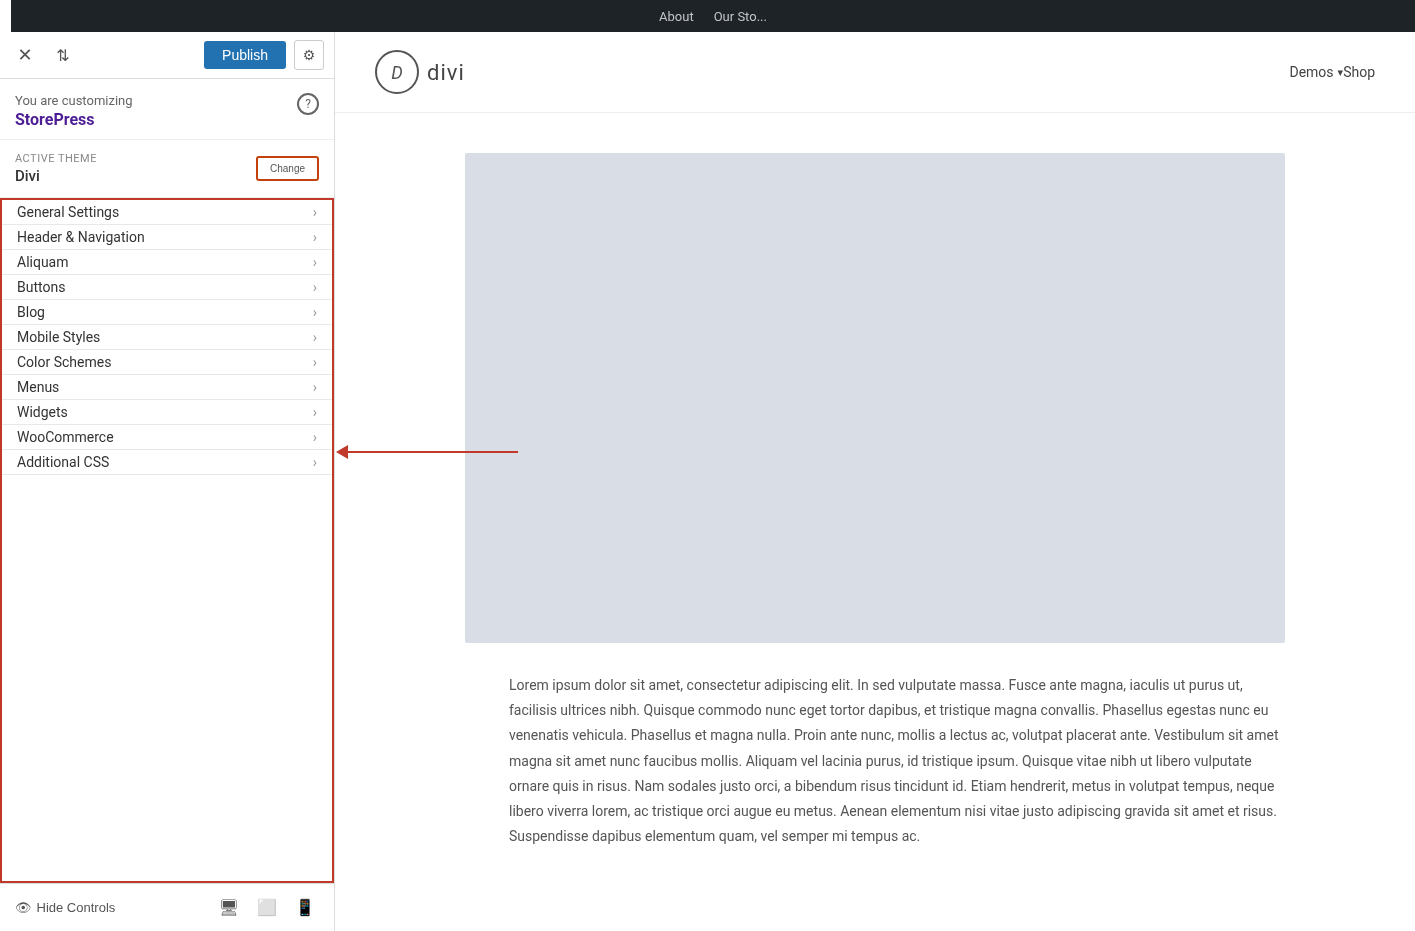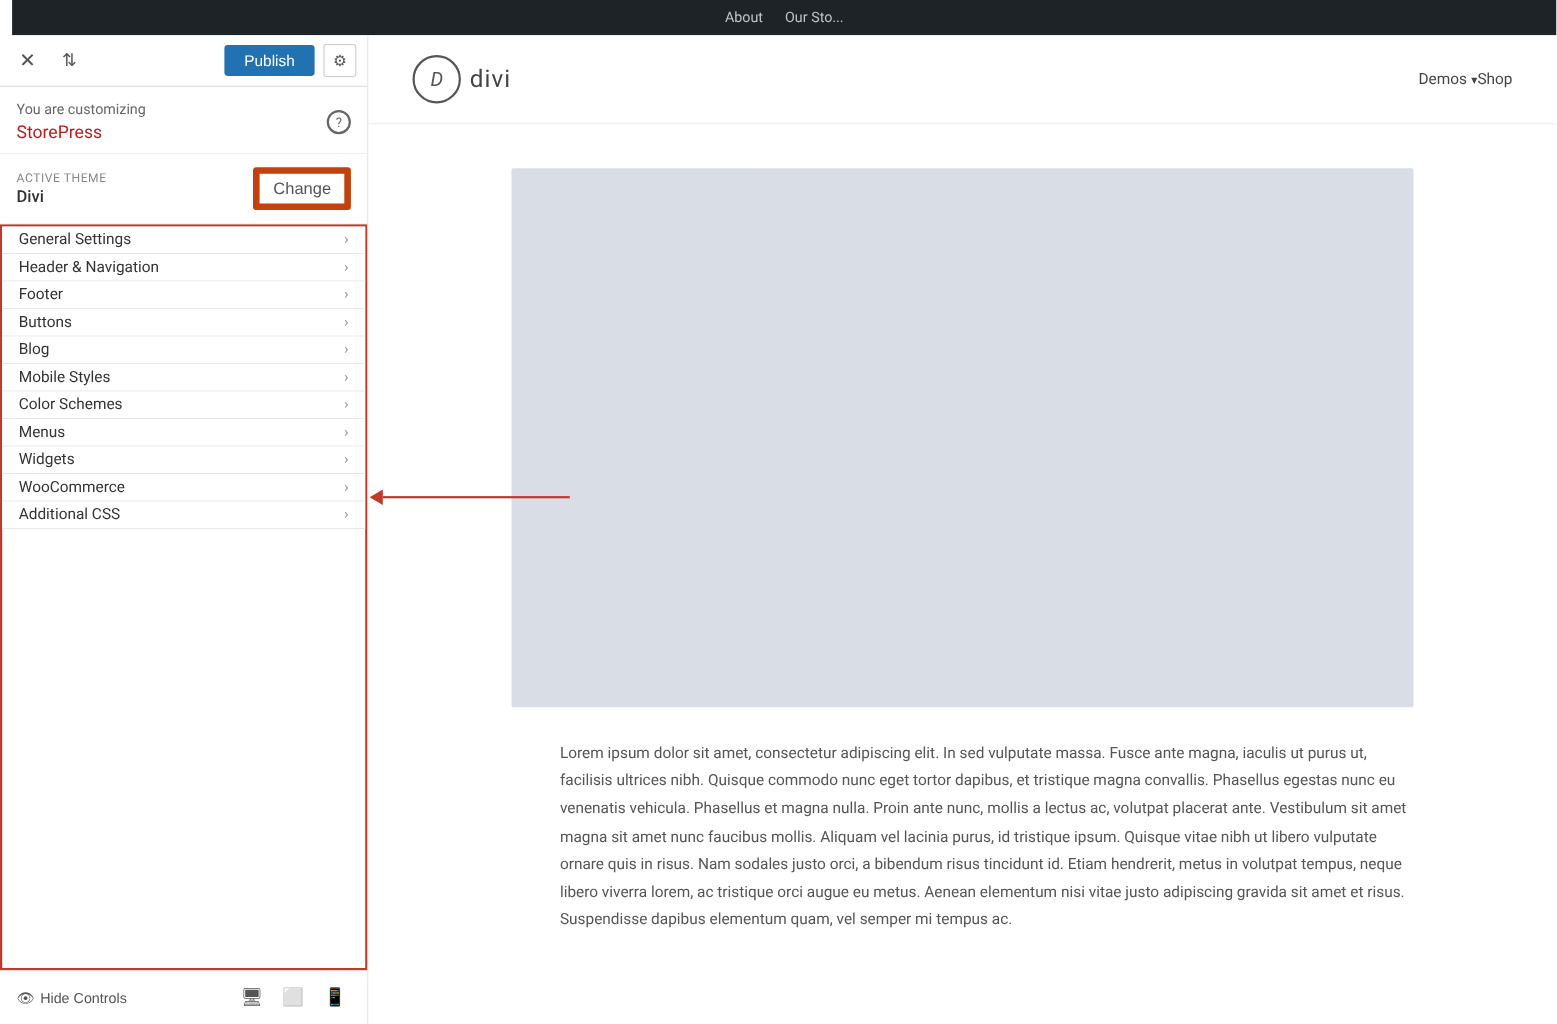--- a/index.html
+++ b/index.html
@@ -98,31 +98,31 @@
       justify-content: center;
       color: #555;
       font-size: 14px;
     }
 
     
     .customizing-info {
       padding: 14px 15px 10px;
       border-bottom: 1px solid #eee;
       display: flex;
-      align-items: center;
+      align-items: flex-start;
       justify-content: space-between;
     }
     .customizing-text {
       font-size: 13px;
       color: #666;
     }
     .store-name {
       font-size: 16px;
-      color: #b91c1c;
-      font-weight: 400;
+      color: #4c1d95;
+      font-weight: 700;
       margin-top: 2px;
     }
     .help-icon {
       width: 22px;
       height: 22px;
       border-radius: 50%;
       border: 2px solid #666;
       display: flex;
       align-items: center;
       justify-content: center;
@@ -148,23 +148,23 @@
       letter-spacing: 0.5px;
     }
     .active-theme-name {
       font-size: 15px;
       color: #333;
       font-weight: 500;
       margin-top: 2px;
     }
     .change-btn {
       background: #fff;
-      border: 6px solid #c2410c;
+      border: 2px solid #c2410c;
       padding: 5px 12px;
-      font-size: 15px;
+      font-size: 10px;
       cursor: pointer;
       border-radius: 3px;
       color: #555;
     }
 
     
     .menu-list {
       border: 2px solid #c0392b;
       margin: 0;
       flex: 1;
@@ -371,21 +371,21 @@
     <div class="menu-list">
     <div class="menu-item">
           <span class="menu-item-label">General Settings</span>
           <span class="chevron-right">›</span>
         </div>
         <div class="menu-item">
           <span class="menu-item-label">Header &amp; Navigation</span>
           <span class="chevron-right">›</span>
         </div>
         <div class="menu-item">
-          <span class="menu-item-label">Footer</span>
+          <span class="menu-item-label">Aliquam</span>
           <span class="chevron-right">›</span>
         </div>
         <div class="menu-item">
           <span class="menu-item-label">Buttons</span>
           <span class="chevron-right">›</span>
         </div>
         <div class="menu-item">
           <span class="menu-item-label">Blog</span>
           <span class="chevron-right">›</span>
         </div>

